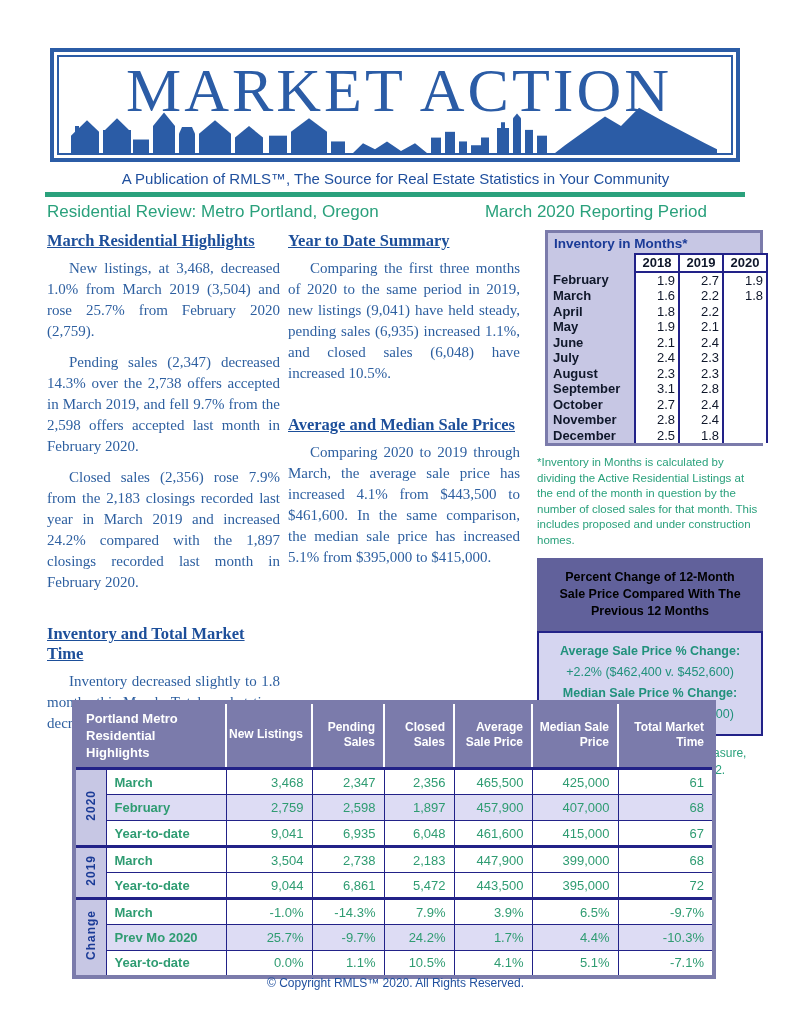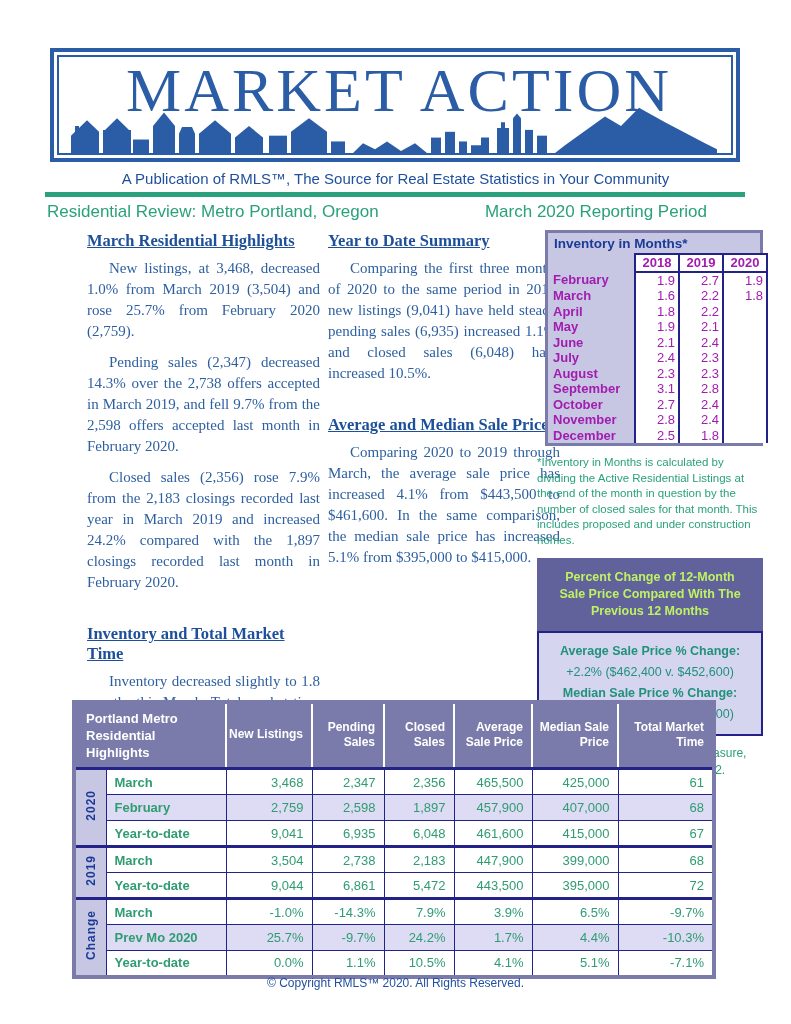--- a/index.html
+++ b/index.html
@@ -22,46 +22,46 @@
   }
   .skyline { position: absolute; bottom: 0; left: 6px; width: 660px; height: 52px; }
   .tagline {
     position: absolute; top: 170px; left: 0; width: 100%; text-align: center;
     font-size: 15px; color: #1f4f9e;
   }
   .green-bar { position: absolute; left: 45px; top: 192px; width: 700px; height: 5px; background: #2aa17c; }
   .review-left { position: absolute; left: 47px; top: 202px; font-size: 17px; color: #2aa17c; }
   .review-right { position: absolute; right: 84px; top: 202px; font-size: 17px; color: #2aa17c; }
   
-  .col { position: absolute; top: 231px; font-family: "Liberation Serif", serif; color: #2d5fa0; margin-left: 40px; }
+  .col { position: absolute; top: 231px; font-family: "Liberation Serif", serif; color: #2d5fa0; }
   .col-left { left: 47px; width: 233px; }
   .col-mid  { left: 288px; width: 232px; }
   .article-heading {
     font-size: 16.5px; font-weight: bold; color: #1d4f9a;
     text-decoration: underline; margin-bottom: 7px;
   }
   .article-heading.second { margin-top: 31px; }
   .col p {
     font-size: 15px; line-height: 21px; text-align: justify;
     text-indent: 22px; margin-bottom: 10px;
   }
   
   .right-rail { position: absolute; left: 537px; top: 230px; width: 226px; }
   .inv-box { border: 3px solid #7b7bab; background: #c7c7e4; margin-left: 8px; }
   .inv-title { font-size: 13.5px; font-weight: bold; color: #1b3b97; padding: 3px 6px 2px 6px; }
   .inv-table { width: 100%; border-collapse: collapse; table-layout: fixed; }
-  .inv-table td { font-size: 13px; line-height: 15.5px; color: #a21caf; }
+  .inv-table td { font-size: 13px; line-height: 15.5px; color: #0f172a; }
   .inv-table .mcol { background: #c7c7e4; font-weight: bold; padding-left: 5px; }
   .inv-table .yr  { background: #ffffff; border: 2px solid #222288; font-weight: bold; text-align: center; }
   .inv-table .v   { background: #ffffff; border-left: 2px solid #222288; border-right: 2px solid #222288; text-align: right; padding-right: 3px; }
   .inv-footnote { margin-top: 9px; font-size: 11.5px; line-height: 15.5px; color: #2aa17c; padding-right: 2px; }
   
   .pct-box { margin-top: 10px; }
   .pct-head {
-    background: #61619b; color: #bef264; font-weight: bold; font-size: 12.5px;
+    background: #61619b; color: #000000; font-weight: bold; font-size: 12.5px;
     text-align: center; line-height: 17px; padding: 11px 14px;
   }
   .pct-body { background: #d5d5f0; border: 2px solid #222288; text-align: center; padding: 8px 2px 9px 2px; }
   .pct-label { color: #21917c; font-weight: bold; font-size: 12.5px; line-height: 21px; }
   .pct-value { color: #21917c; font-size: 12.5px; line-height: 21px; }
   .pct-note { margin-top: 9px; font-size: 12px; line-height: 17px; color: #2aa17c; }
   
   .hl-wrap { position: absolute; left: 72px; top: 700px; }
   .hl-table { border-collapse: collapse; table-layout: fixed; width: 640px; border: 4px solid #7b7bab; }
   .hl-table thead th { background: #7b7bab; color: #ffffff; border-bottom: 2px solid #222288; }

